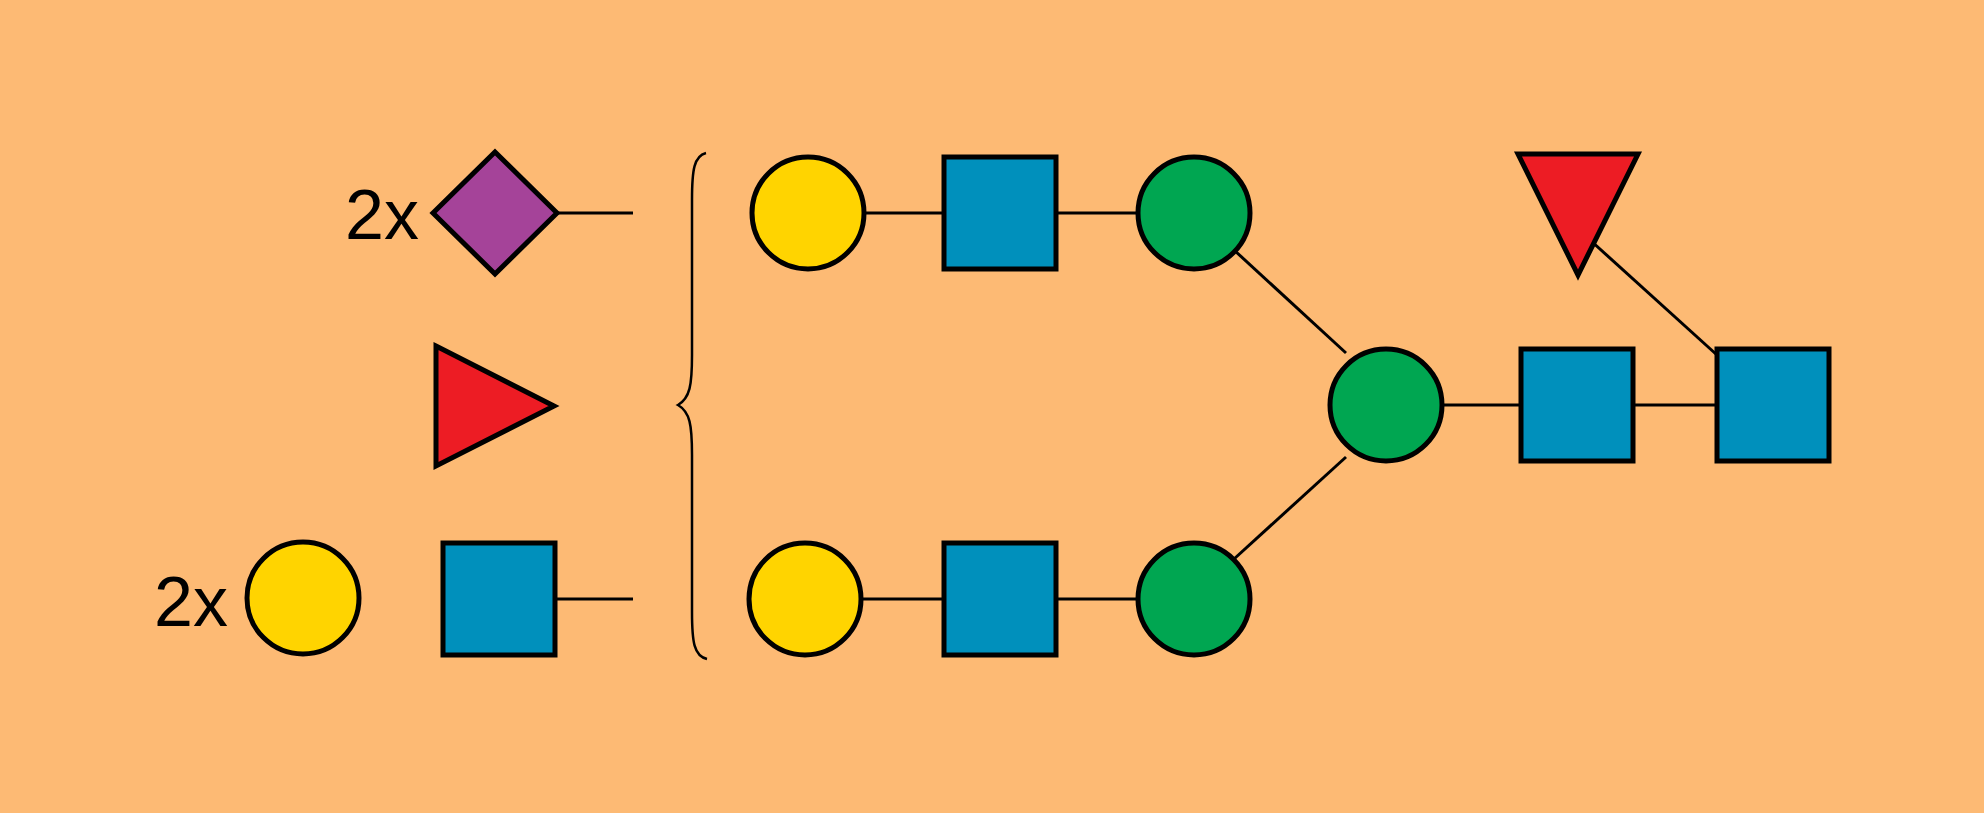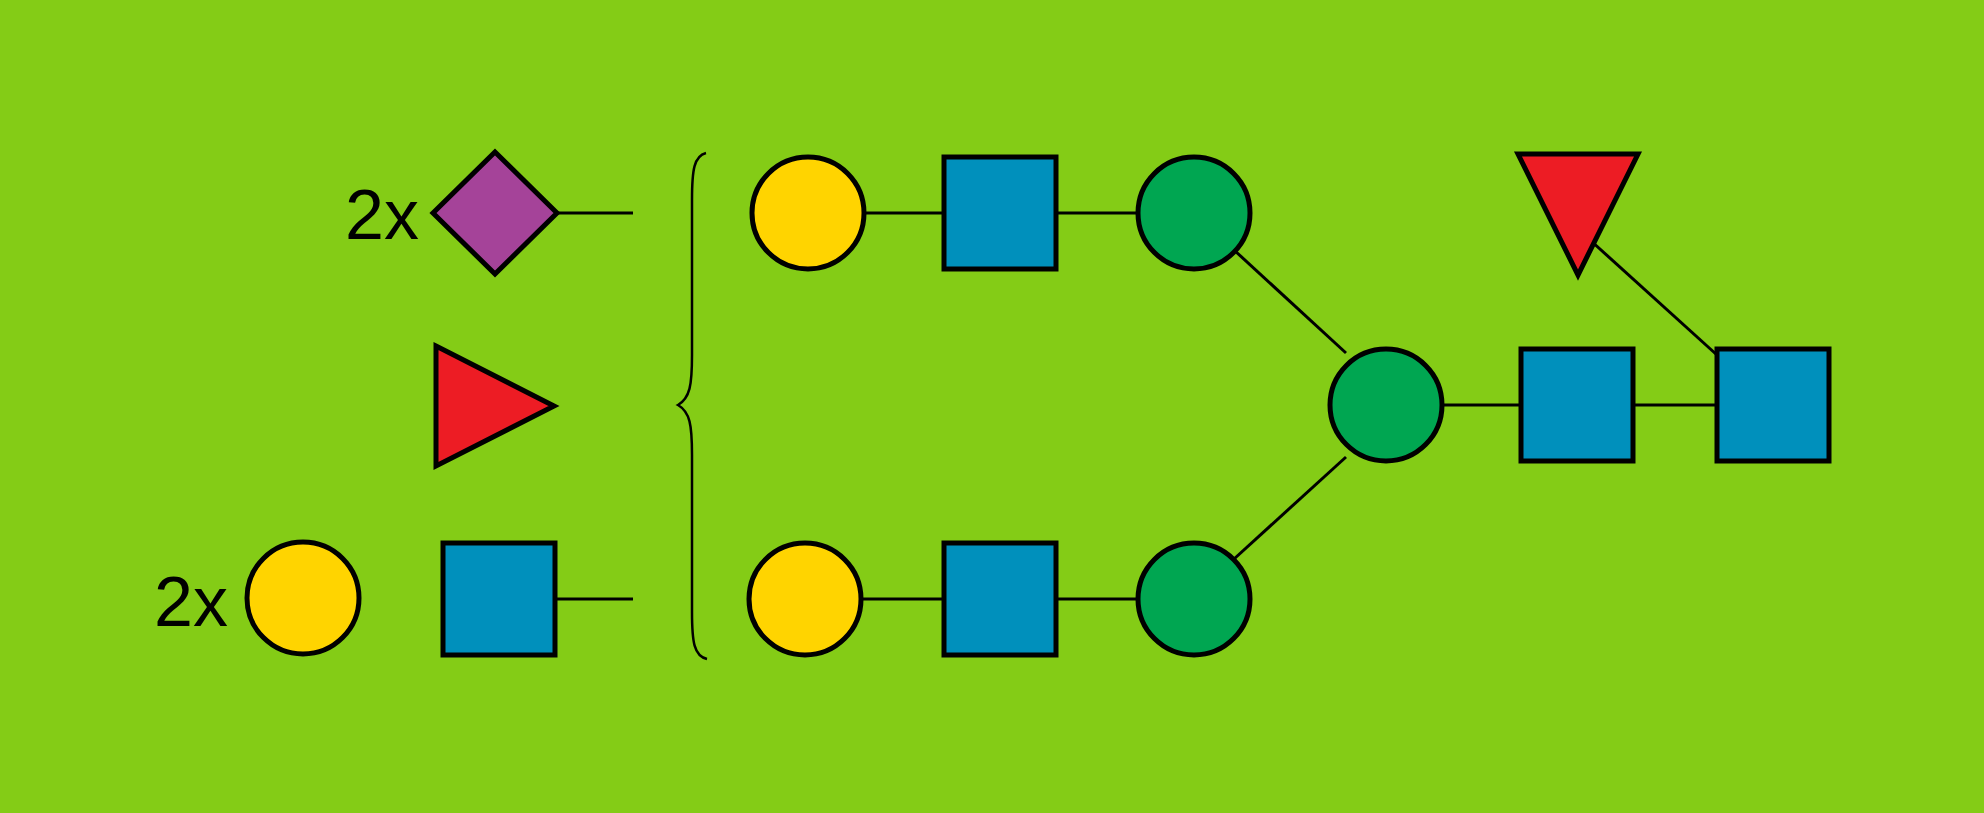--- a/index.html
+++ b/index.html
@@ -5,21 +5,21 @@
   html, body {
     margin: 0;
     padding: 0;
     background: #ffffff;
     font-family: "Liberation Sans", sans-serif;
   }
   .stage {
     position: relative;
     width: 1984px;
     height: 813px;
-    background: #84cc16;
+    background: #fdba74;
     overflow: hidden;
   }
   .stage svg {
     position: absolute;
     left: 0;
     top: 0;
     width: 1984px;
     height: 813px;
     display: block;
   }

